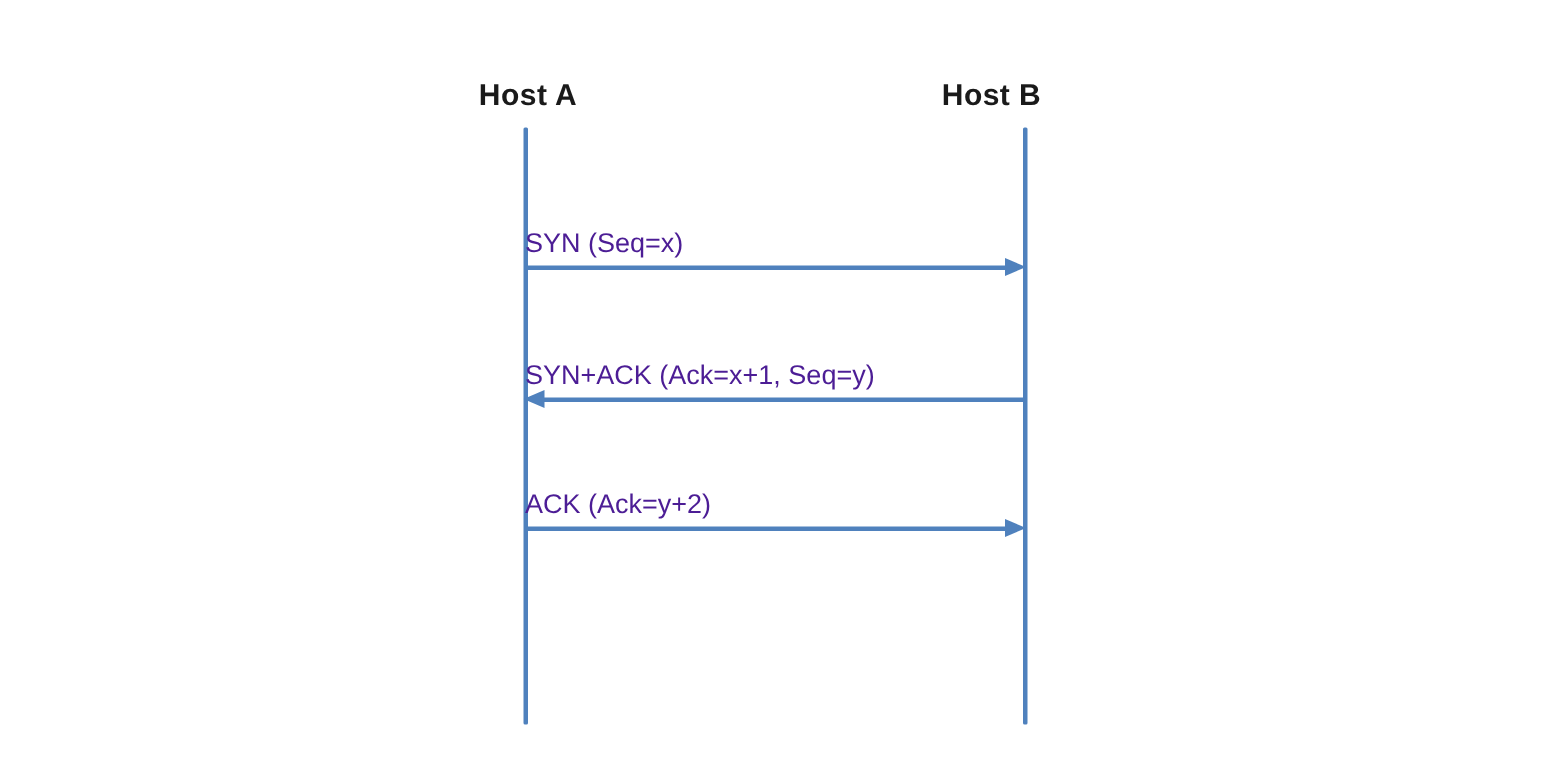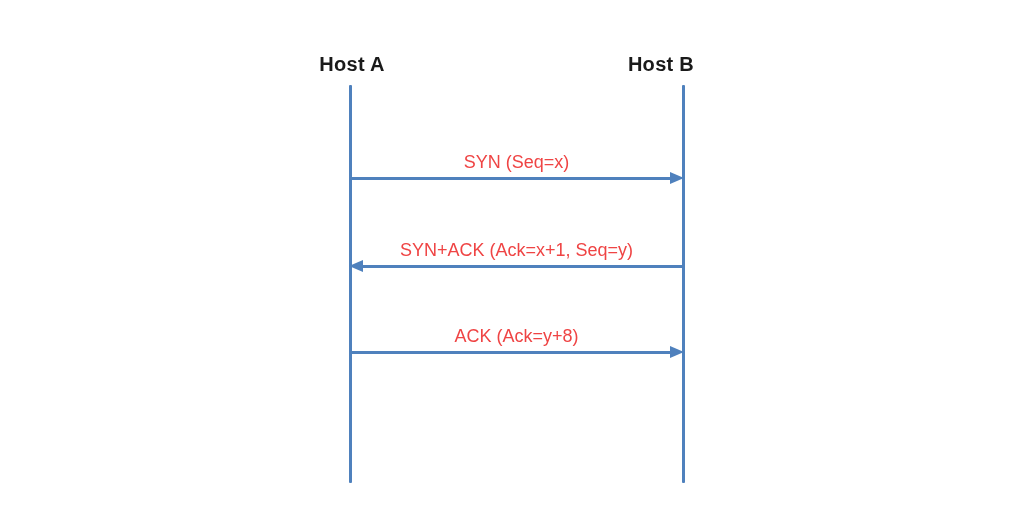--- a/index.html
+++ b/index.html
@@ -44,23 +44,22 @@
     height: 3px;
   }
   .message.m1 { top: 177px; }
   .message.m2 { top: 265px; }
   .message.m3 { top: 351px; }
   .msg-label {
     position: absolute;
     bottom: 7px;
     left: 0;
     right: 0;
-    text-align: center;
     font-size: 18px;
-    color: #ef4444;
+    color: #4c1d95;
     white-space: nowrap;
   }
   .msg-line {
     position: absolute;
     top: 0;
     height: 3px;
     background: #4f81bd;
     border-radius: 1px;
   }
   .message.ltr .msg-line { left: 0; right: 11px; }
@@ -95,18 +94,18 @@
     <div class="msg-head"></div>
   </div>
 
   <div class="message m2 rtl">
     <div class="msg-label">SYN+ACK (Ack=x+1, Seq=y)</div>
     <div class="msg-line"></div>
     <div class="msg-head"></div>
   </div>
 
   <div class="message m3 ltr">
-    <div class="msg-label">ACK (Ack=y+8)</div>
+    <div class="msg-label">ACK (Ack=y+2)</div>
     <div class="msg-line"></div>
     <div class="msg-head"></div>
   </div>
 
 </div>
 
 </body></html>

